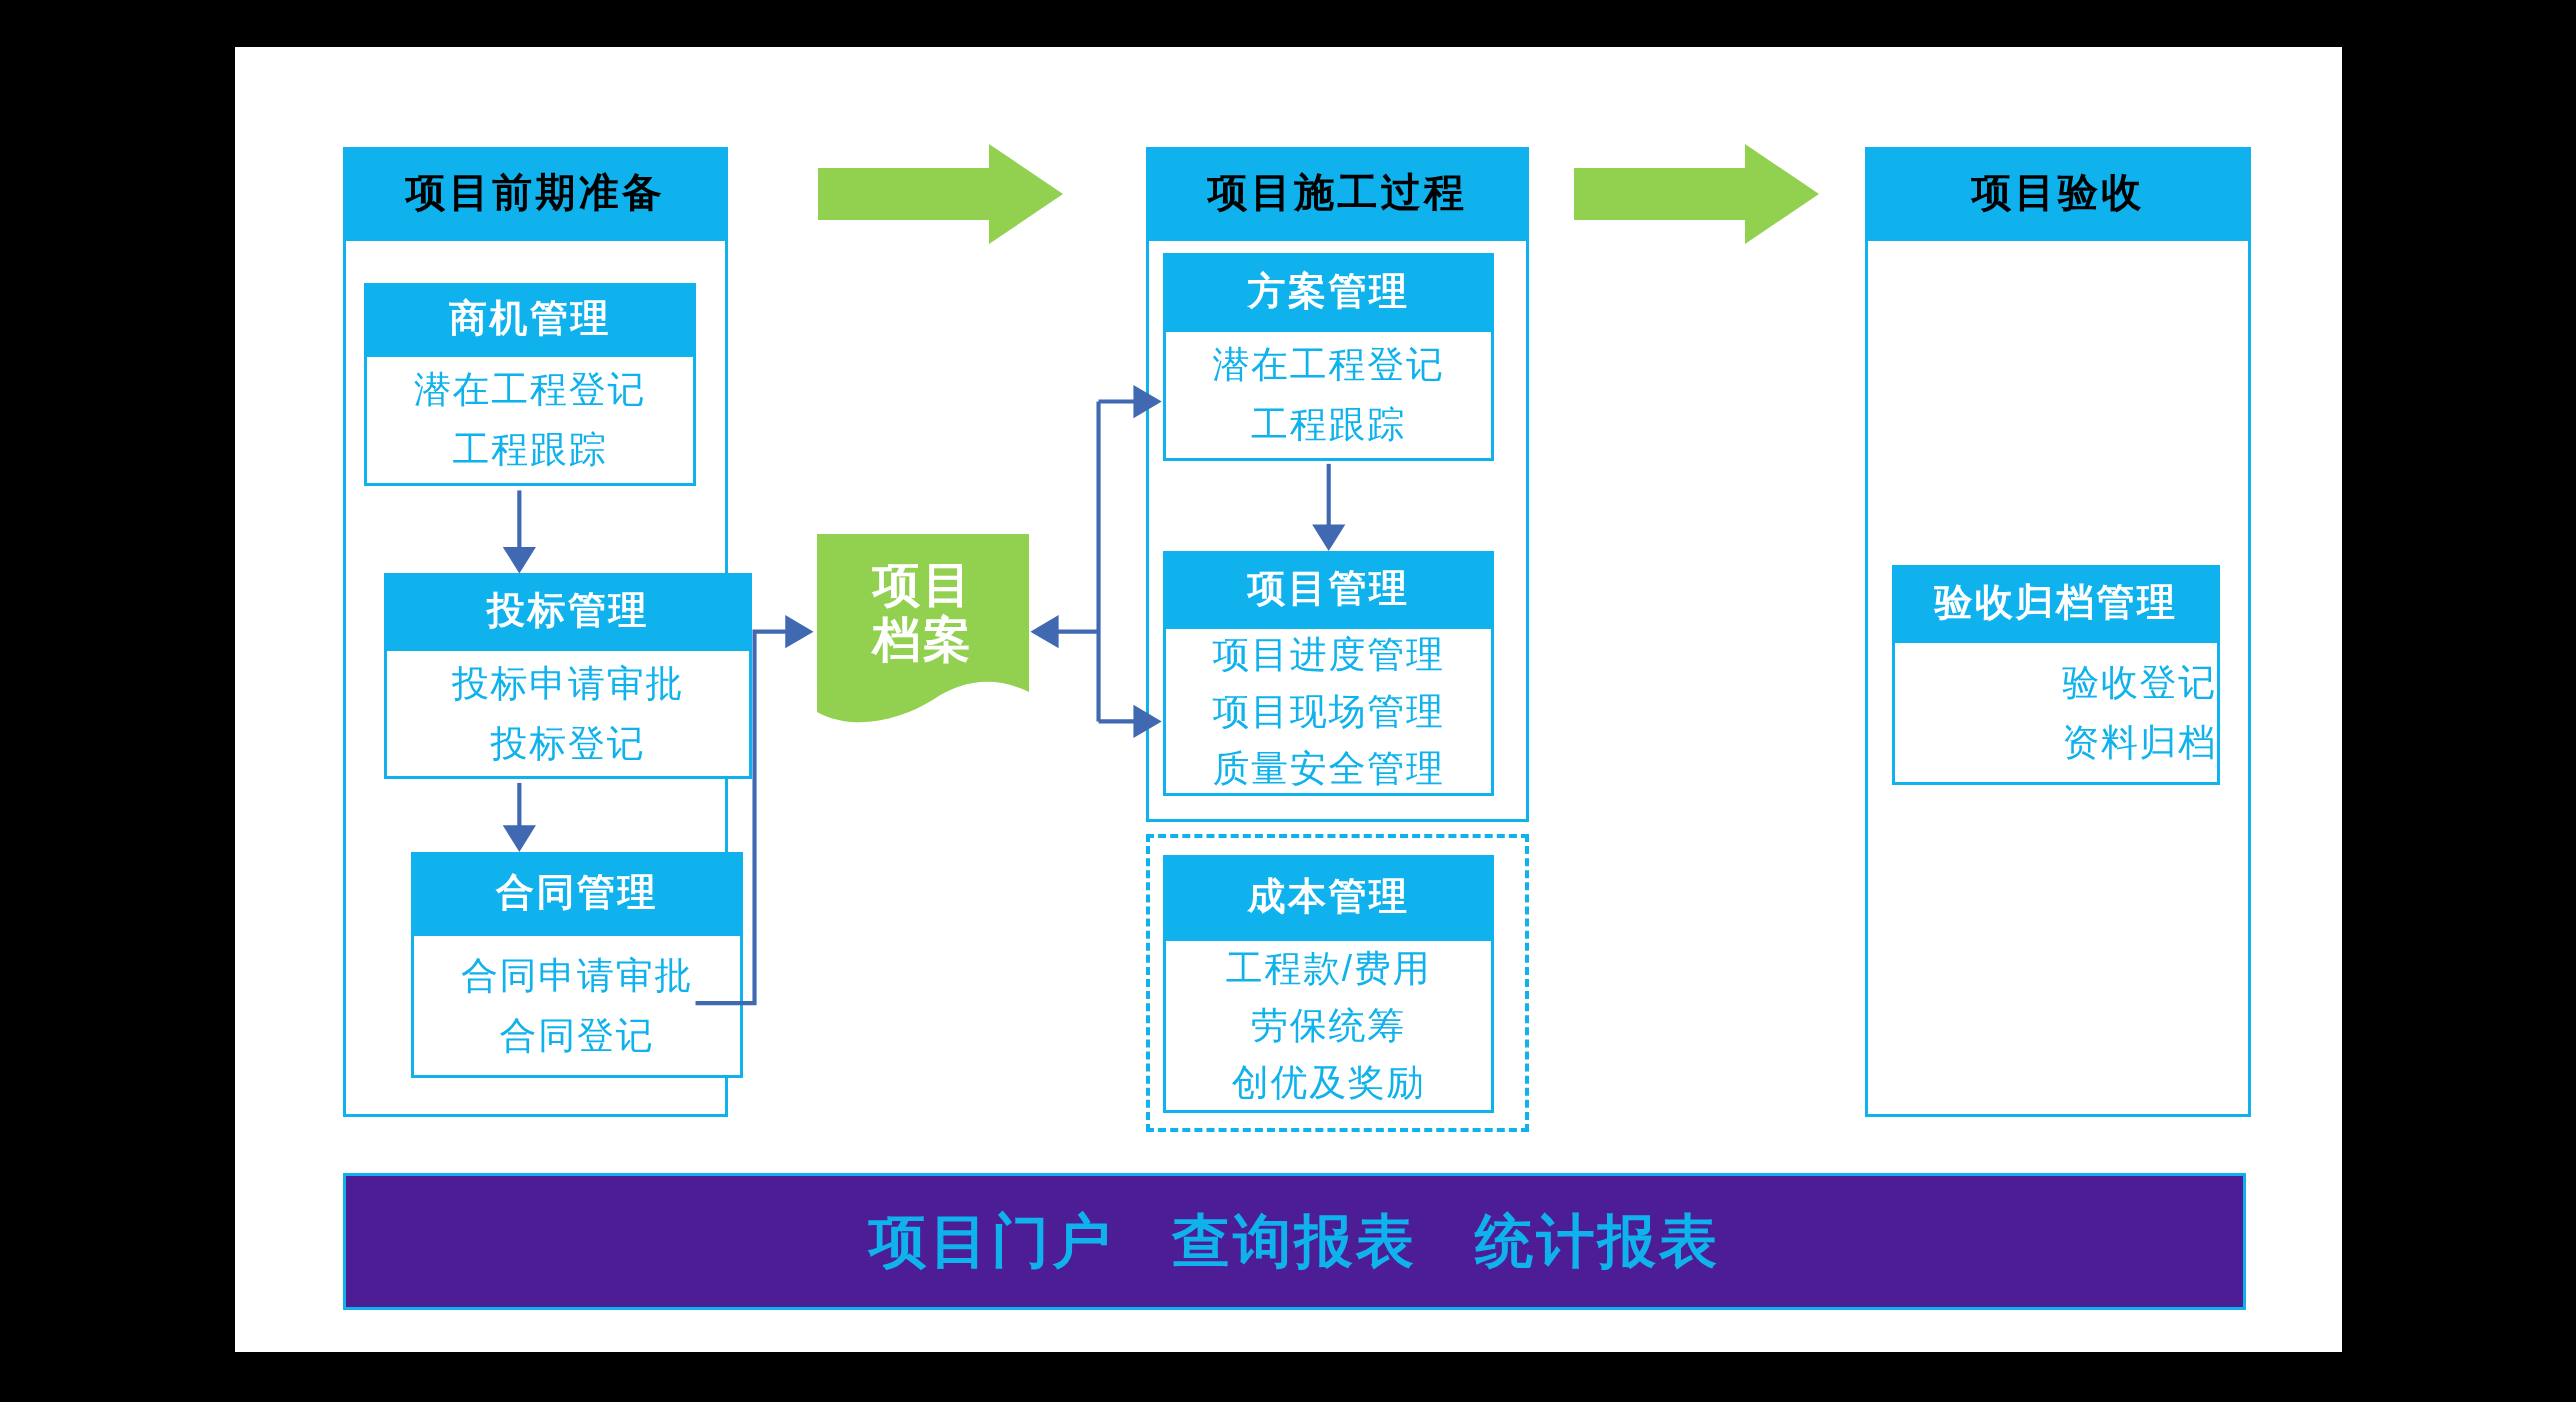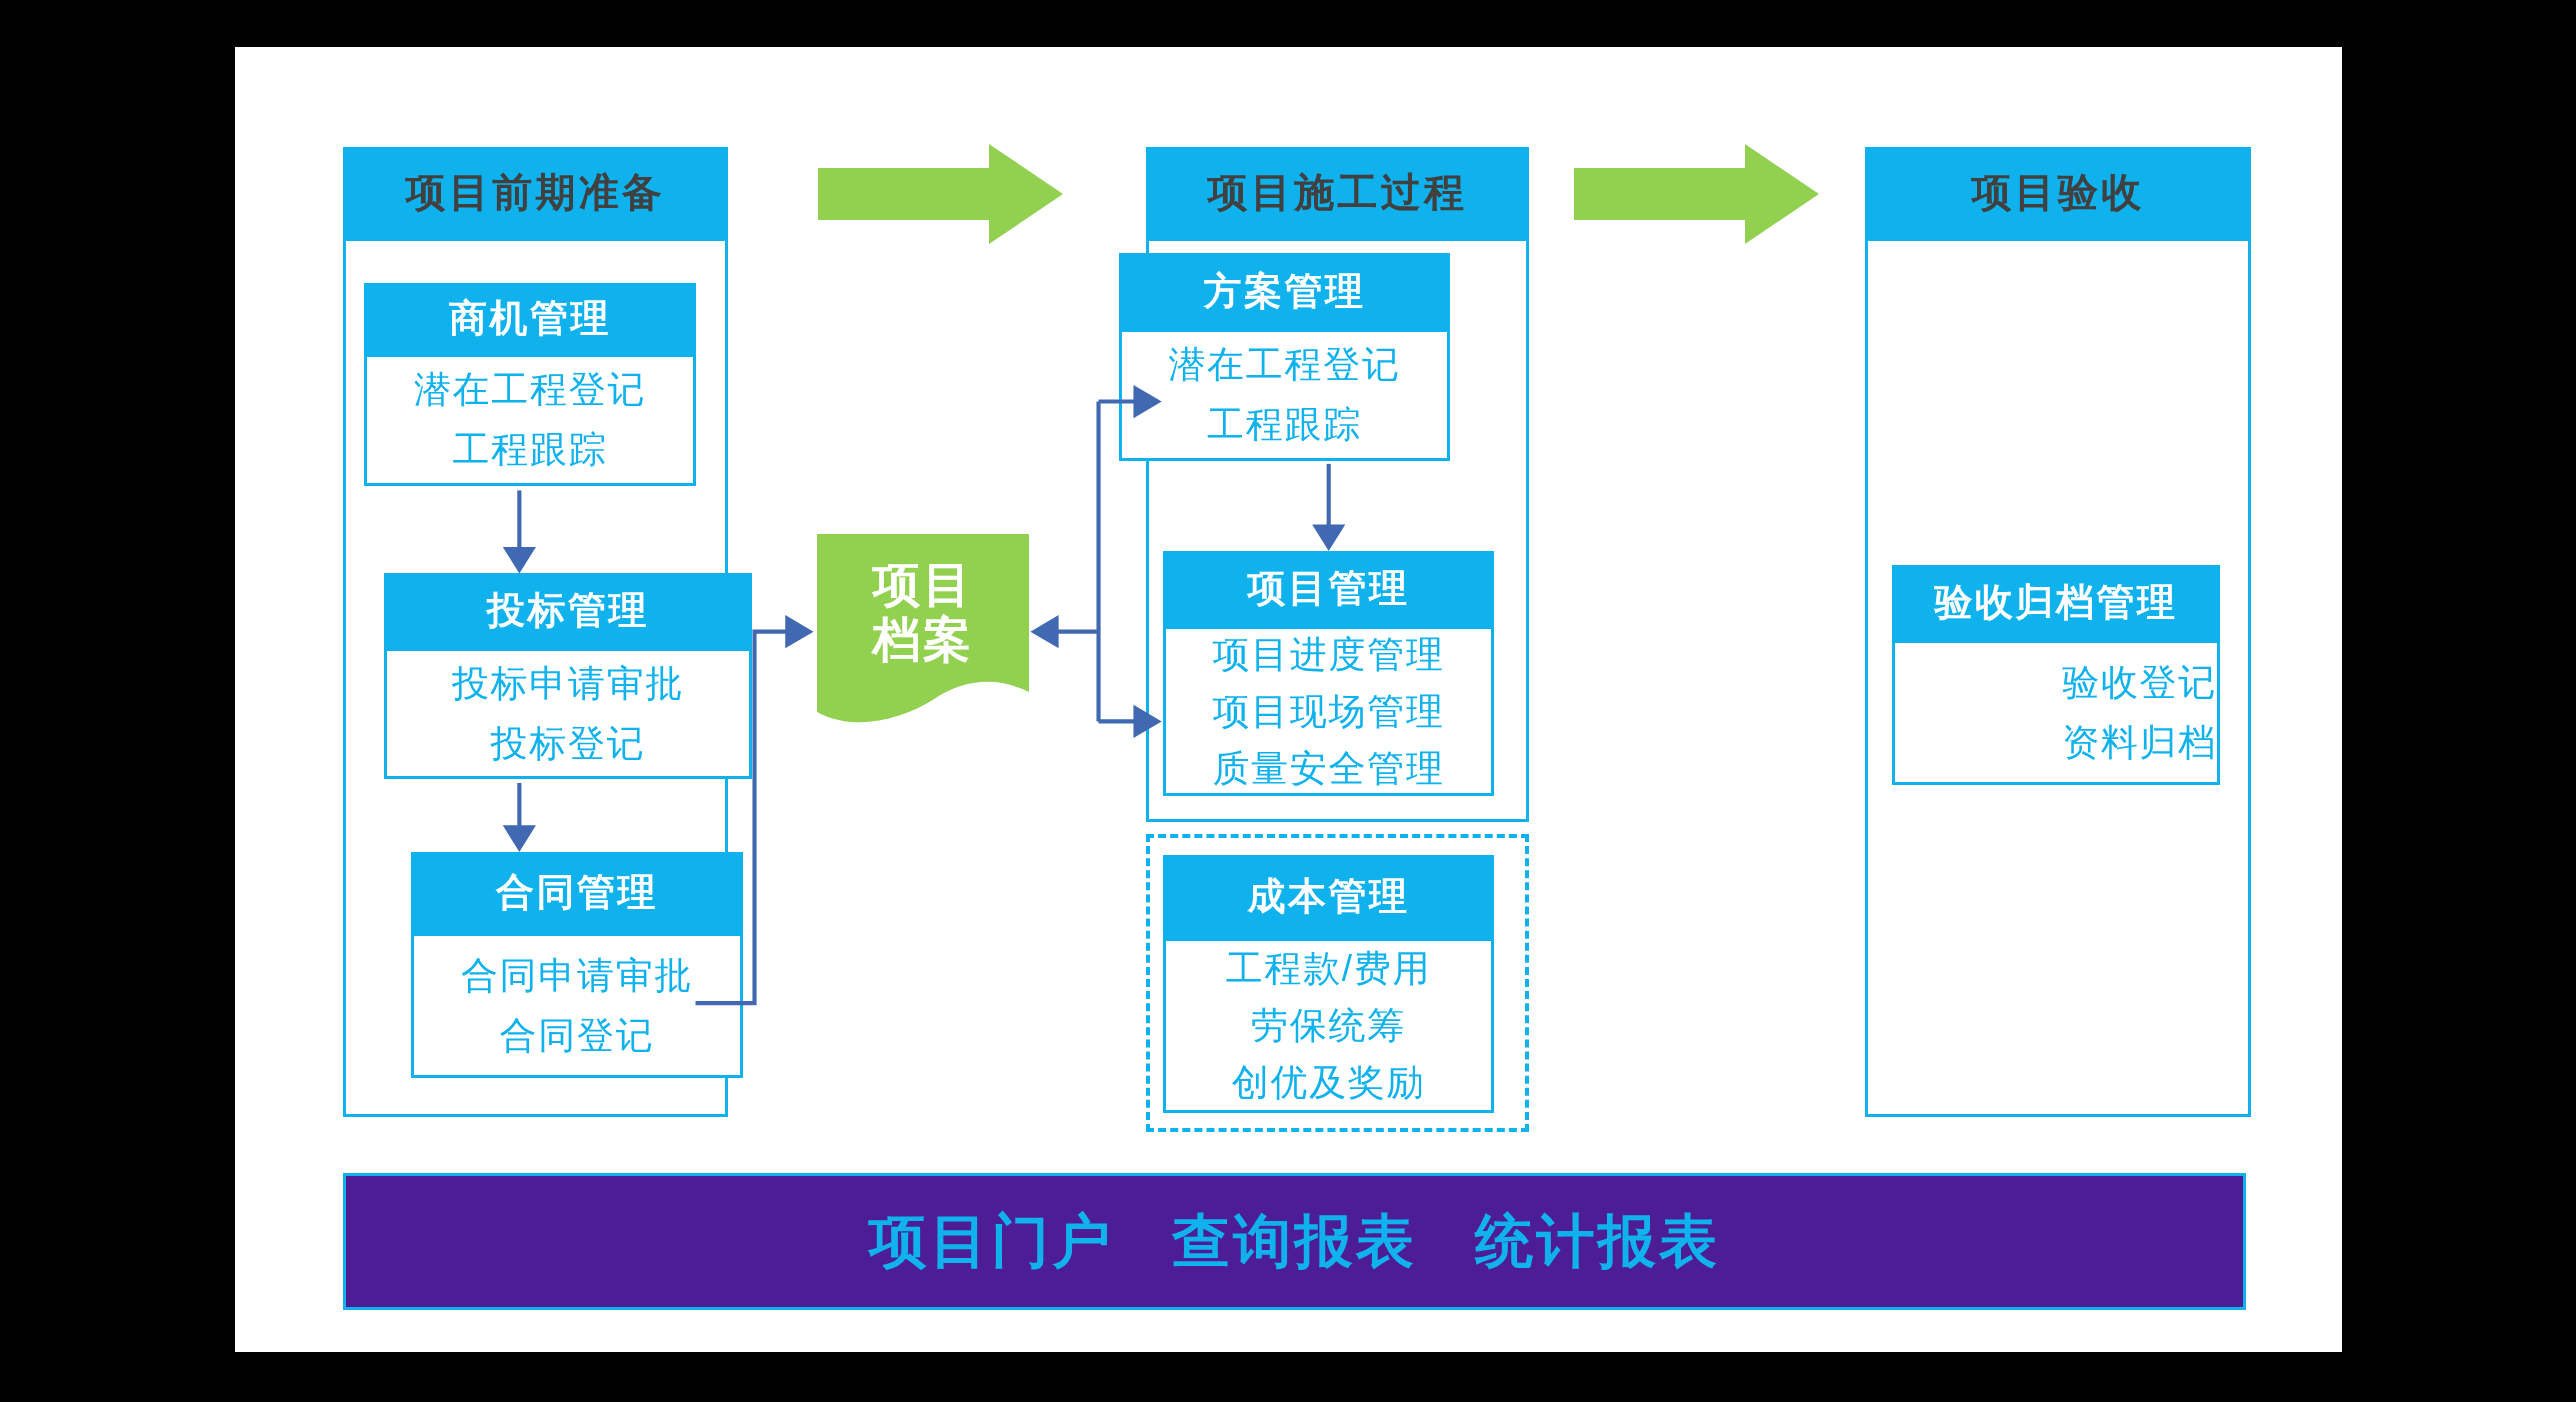--- a/index.html
+++ b/index.html
@@ -3,21 +3,21 @@
 <meta charset="utf-8">
 <style>
   html,body{margin:0;padding:0;background:#000;}
   .screen{
     position:relative;width:2576px;height:1403px;background:#000;overflow:hidden;
     font-family:"Liberation Sans","DejaVu Sans",sans-serif;
   }
   .stage{position:absolute;left:235px;top:47px;width:2107px;height:1305px;background:#fff;}
   
   .col-header{
-    position:absolute;height:91px;background:#0FB2EC;color:#404040;
+    position:absolute;height:91px;background:#0FB2EC;color:#000000;
     display:flex;align-items:center;justify-content:center;
     font-size:40px;font-weight:bold;letter-spacing:3.3px;
   }
   
   .panel{position:absolute;background:#fff;border:3.3px solid #0FB2EC;box-sizing:border-box;}
   .panel-dashed{position:absolute;background:#fff;border:4.2px dashed #0FB2EC;box-sizing:border-box;}
   
   .mini{position:absolute;}
   .mini-head{
     background:#0FB2EC;color:#fff;display:flex;align-items:center;justify-content:center;
@@ -81,21 +81,21 @@
     <div class="mini-head" style="height:81px;">合同管理</div>
     <div class="mini-body" style="height:145px;">
       <span>合同申请审批</span>
       <span>合同登记</span>
     </div>
   </div>
 
   <div class="col-header" style="left:1146px;top:147px;width:383px;">项目施工过程</div>
   <div class="panel" style="left:1146px;top:238px;width:383px;height:584px;"></div>
 
-  <div class="mini" style="left:1119px;top:253px;width:331px;">
+  <div class="mini" style="left:1163px;top:253px;width:331px;">
     <div class="mini-head" style="height:76px;">方案管理</div>
     <div class="mini-body" style="height:132px;">
       <span>潜在工程登记</span>
       <span>工程跟踪</span>
     </div>
   </div>
 
   <div class="mini" style="left:1163px;top:551px;width:331px;">
     <div class="mini-head" style="height:75px;">项目管理</div>
     <div class="mini-body" style="height:170px;line-height:57px;text-align:center;">

